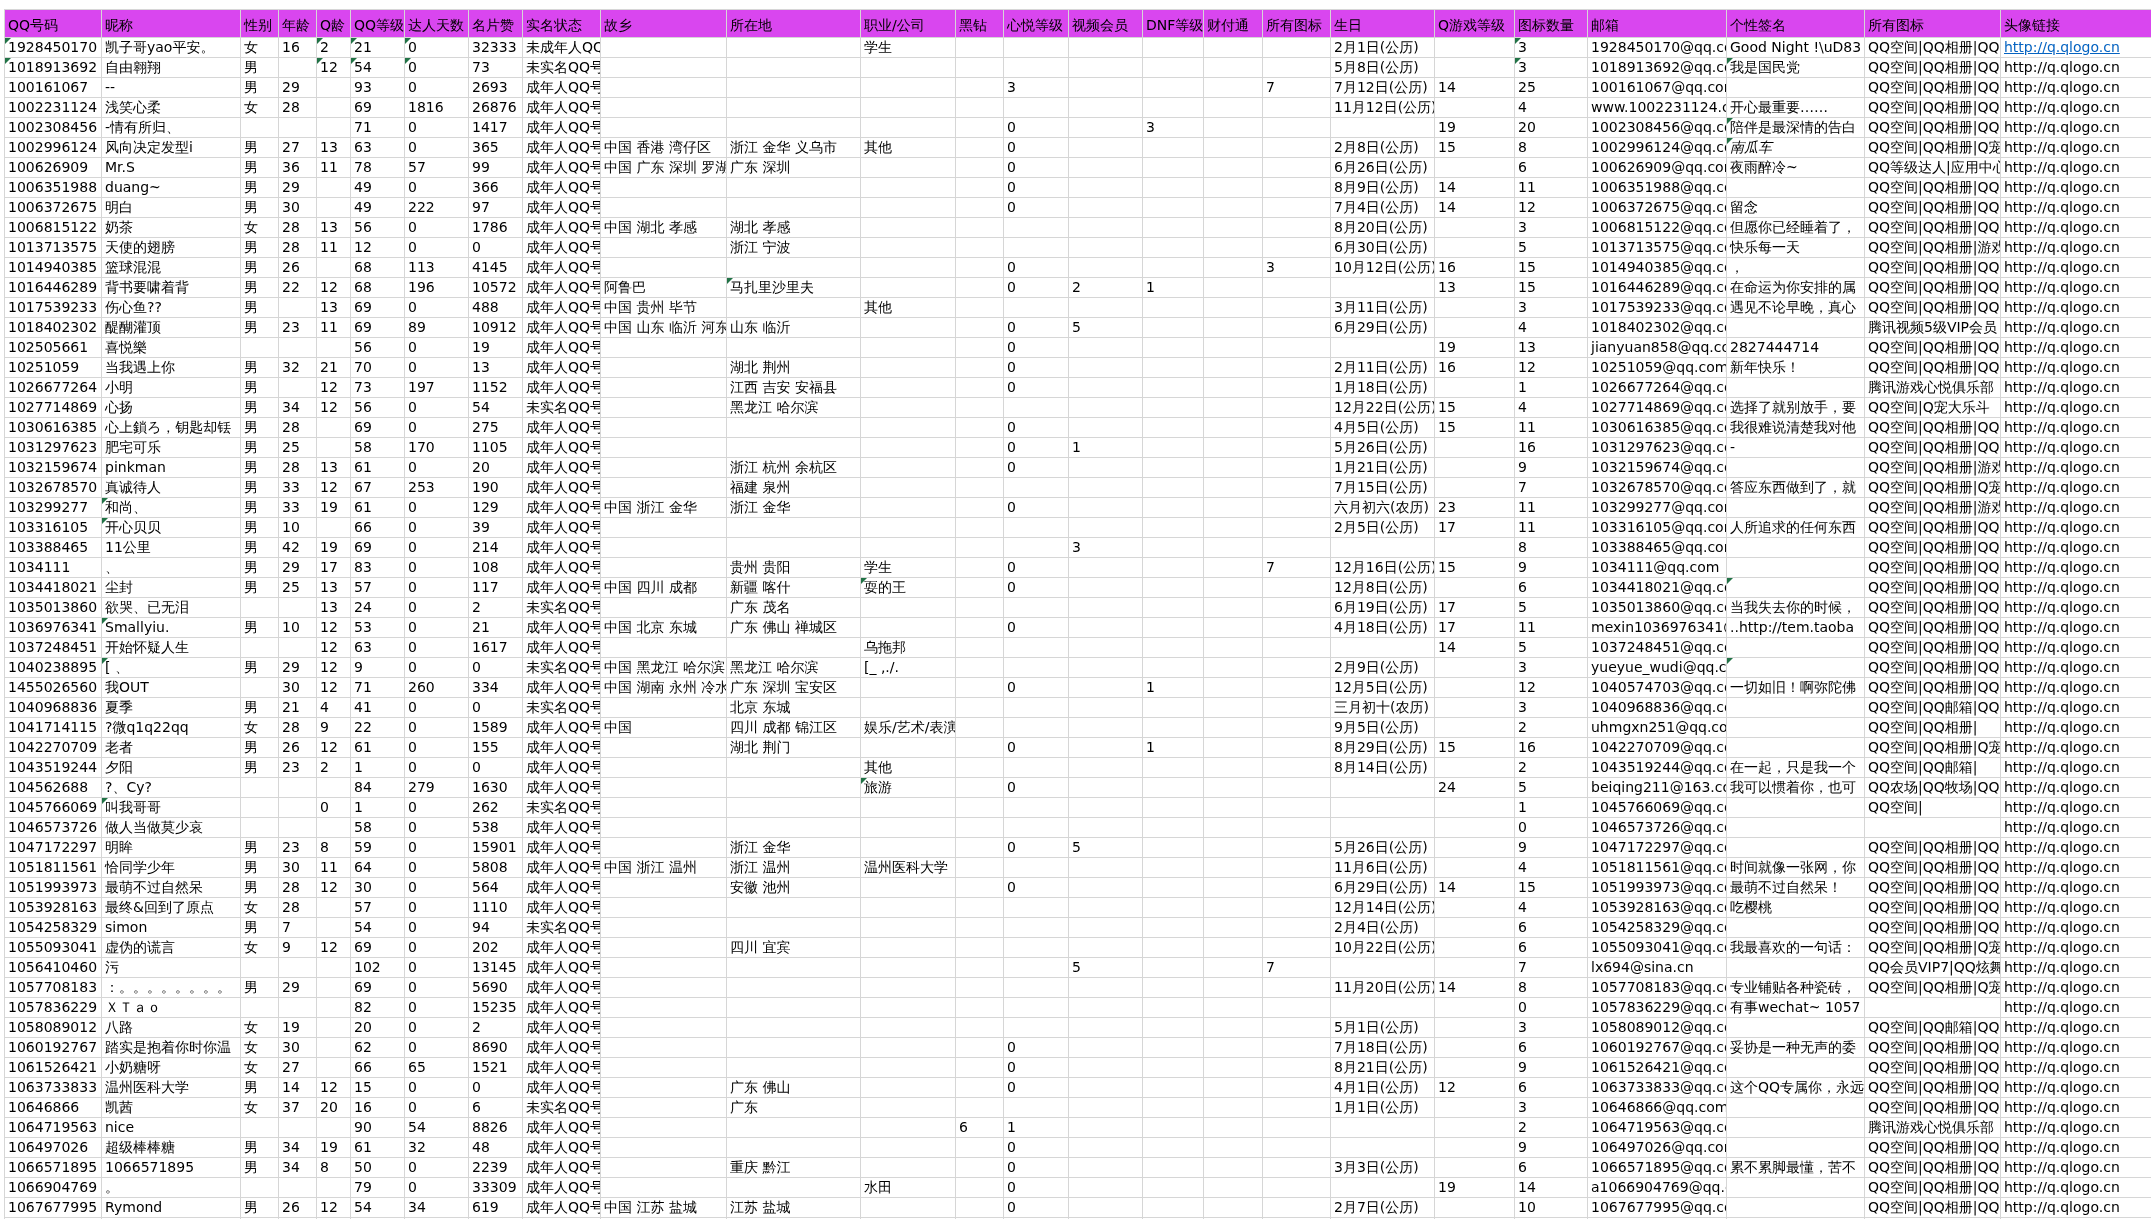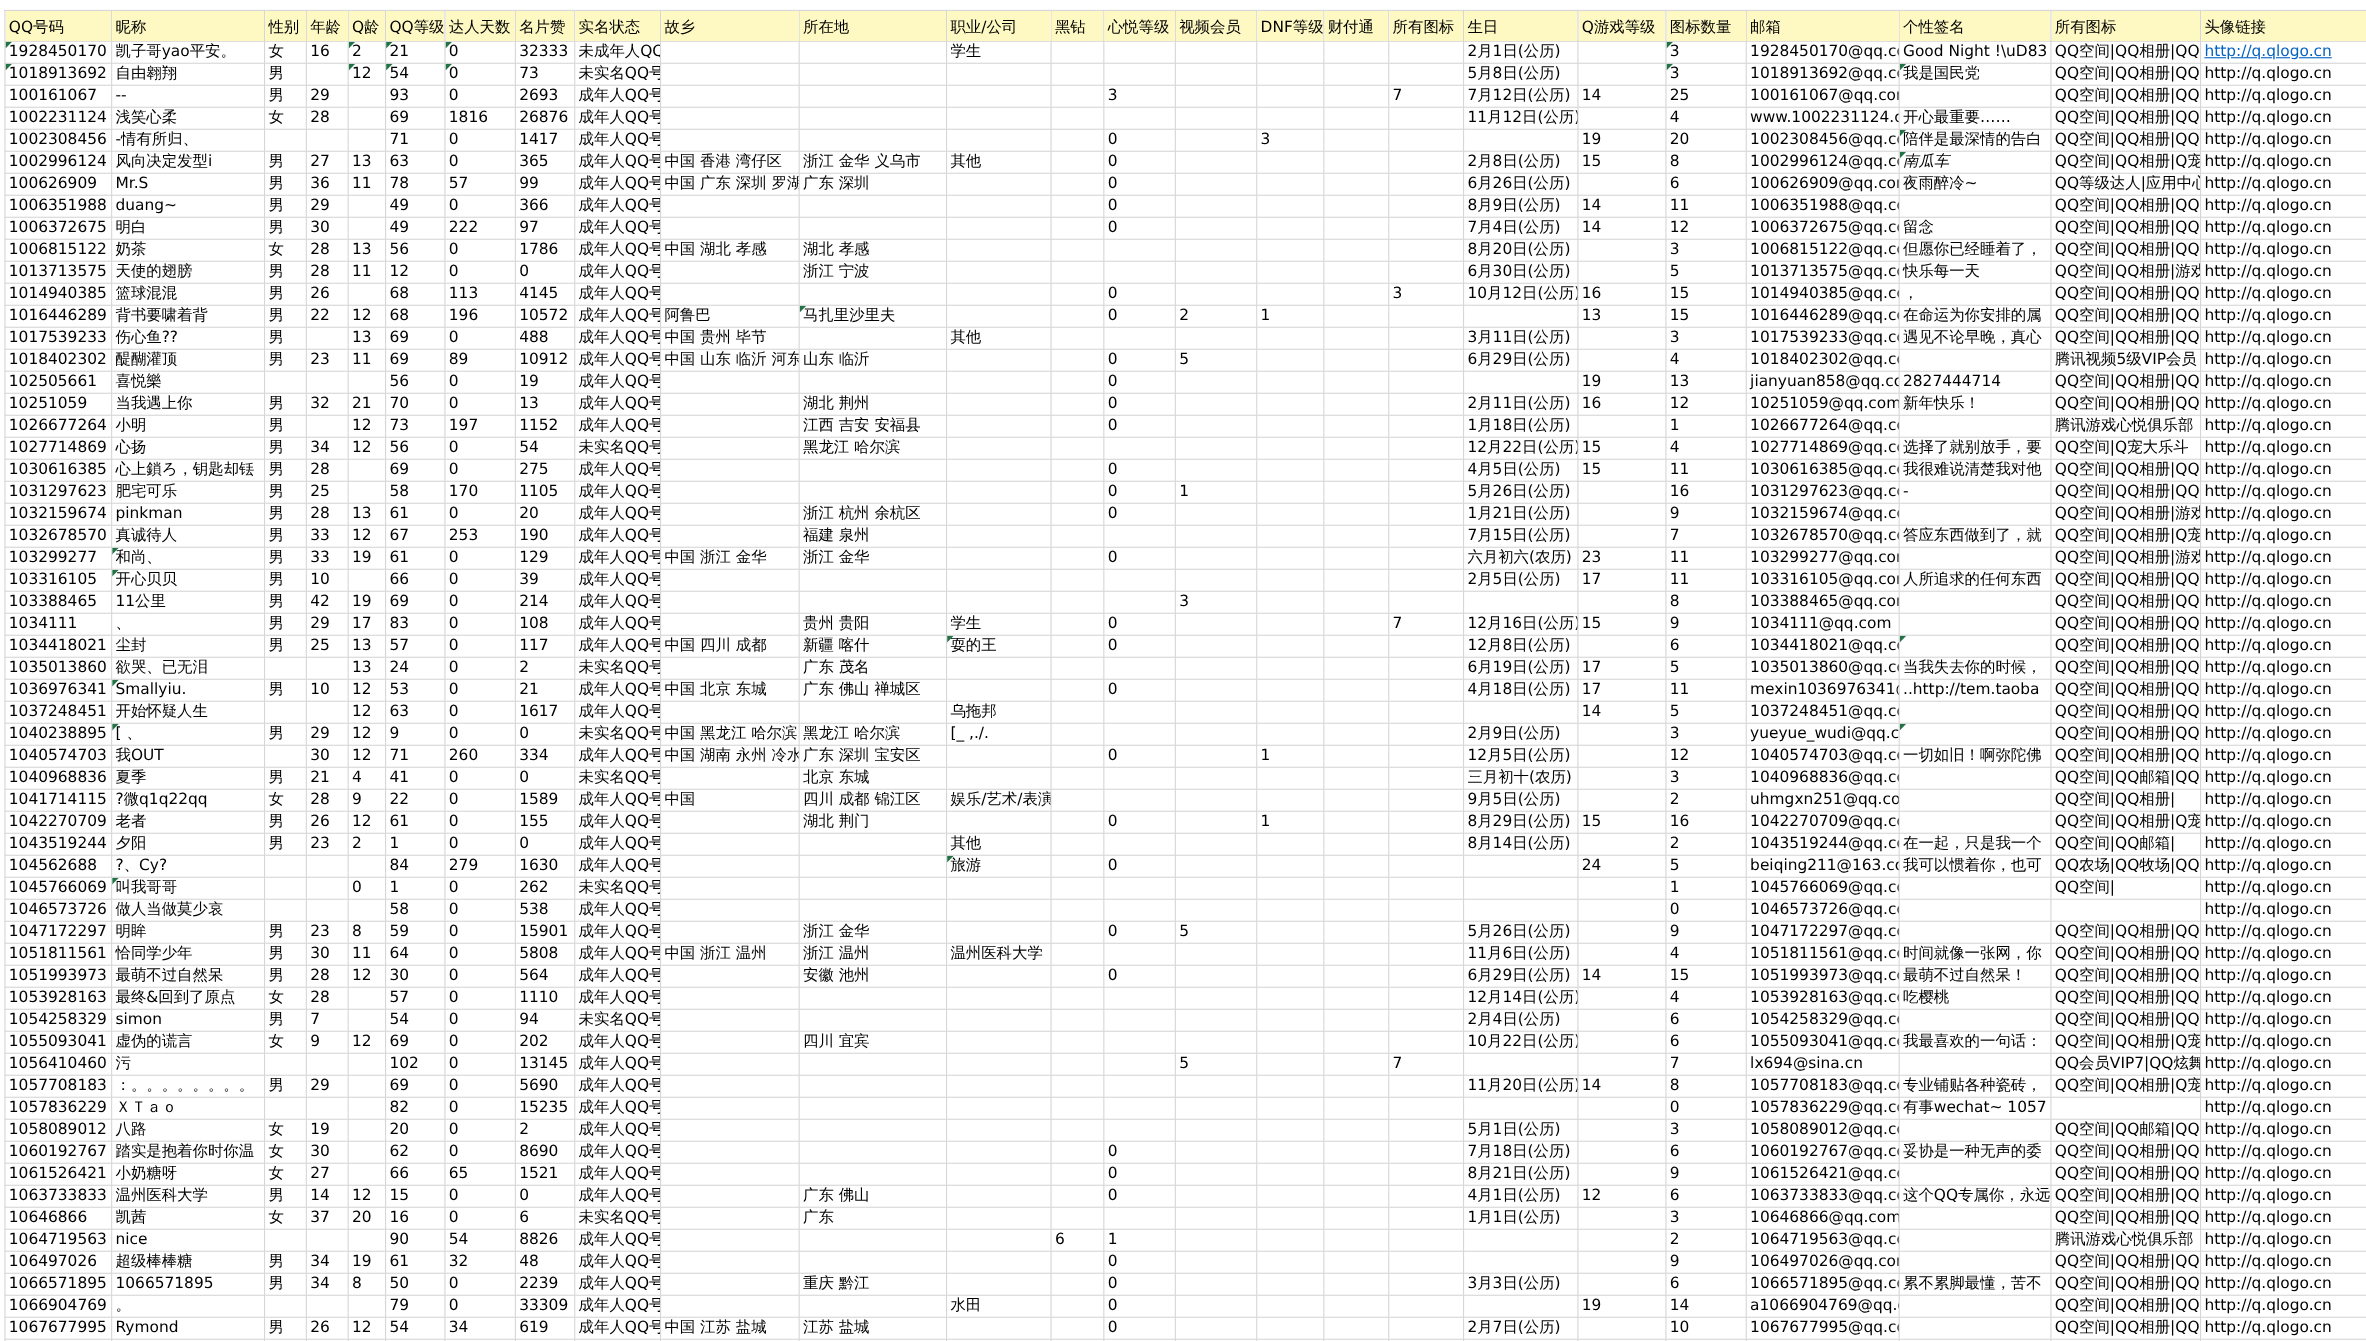--- a/index.html
+++ b/index.html
@@ -10,21 +10,21 @@
   .sheet { margin-left:4px; }
   .top-spacer { height:9px; background:#ffffff; }
   table.grid { border-collapse:collapse; table-layout:fixed; width:2147px; }
   table.grid th, table.grid td {
     border:1px solid #d6d6d6;
     font-size:14px; line-height:19px; color:#000;
     white-space:nowrap; overflow:hidden;
     padding:0 1px 0 3px; text-align:left; font-weight:400;
     position:relative; vertical-align:middle;
   }
-  table.grid th { height:25px; vertical-align:bottom; padding-bottom:2px; background:#fef9c3; }
+  table.grid th { height:25px; vertical-align:bottom; padding-bottom:2px; background:#d946ef; }
   table.grid td { height:19px; }
   td .gm {
     position:absolute; top:0; left:0; width:0; height:0;
     border-top:6px solid #217346; border-right:6px solid transparent;
   }
   td.ra { text-align:right; padding-right:3px;font-style:italic; }
   a.lnk { color:#0563c1; text-decoration:underline; cursor:pointer; }
 </style>
 </head>
 <body>
@@ -951,21 +951,21 @@
           <td></td>
           <td>3</td>
           <td>yueyue_wudi@qq.co</td>
           <td>
             <span class="gm"></span>
           </td>
           <td>QQ空间|QQ相册|QQ</td>
           <td>http://q.qlogo.cn</td>
         </tr>
         <tr>
-          <td>1040574703</td>
+          <td>1455026560</td>
           <td>我OUT</td>
           <td></td>
           <td>30</td>
           <td>12</td>
           <td>71</td>
           <td>260</td>
           <td>334</td>
           <td>成年人QQ号</td>
           <td>中国 湖南 永州 冷水</td>
           <td>广东 深圳 宝安区</td>

